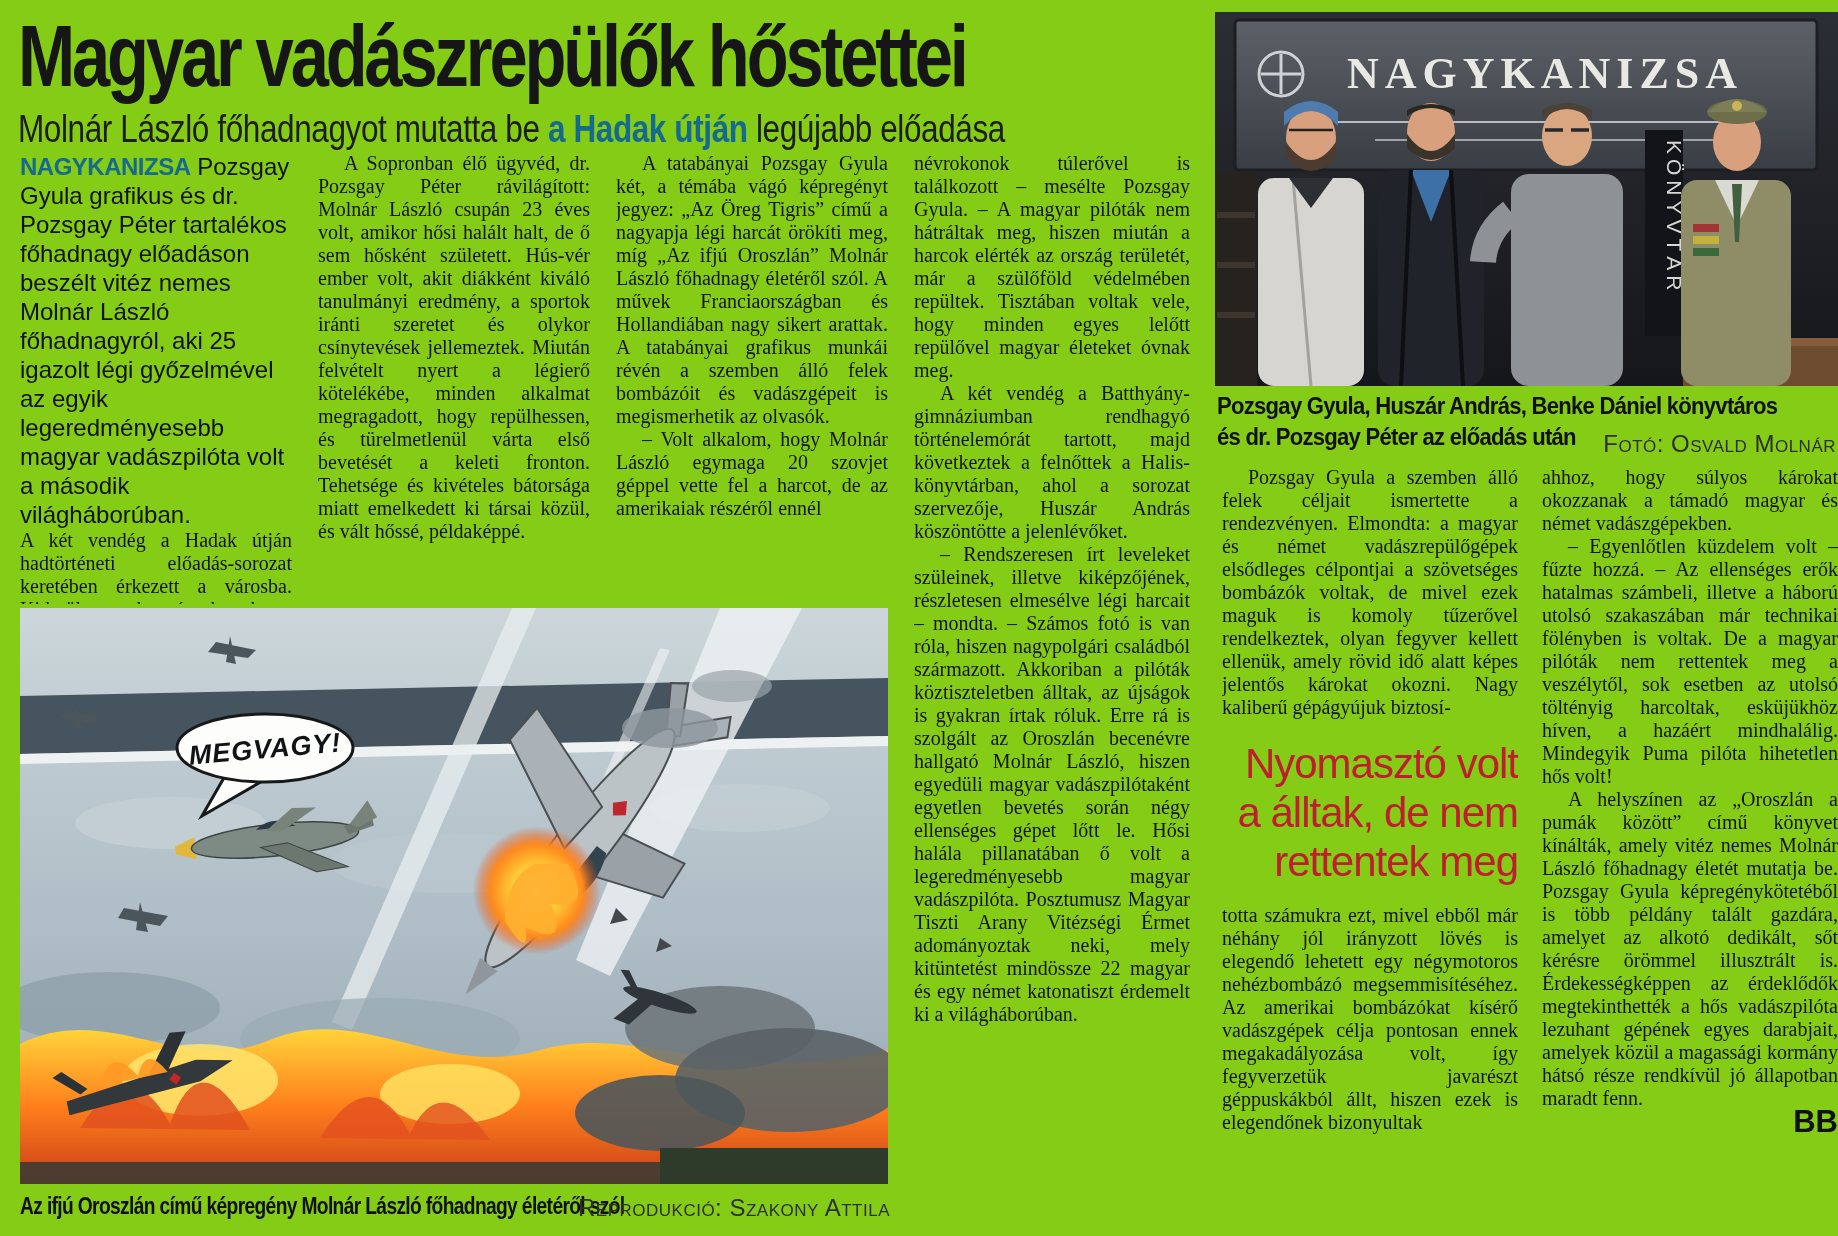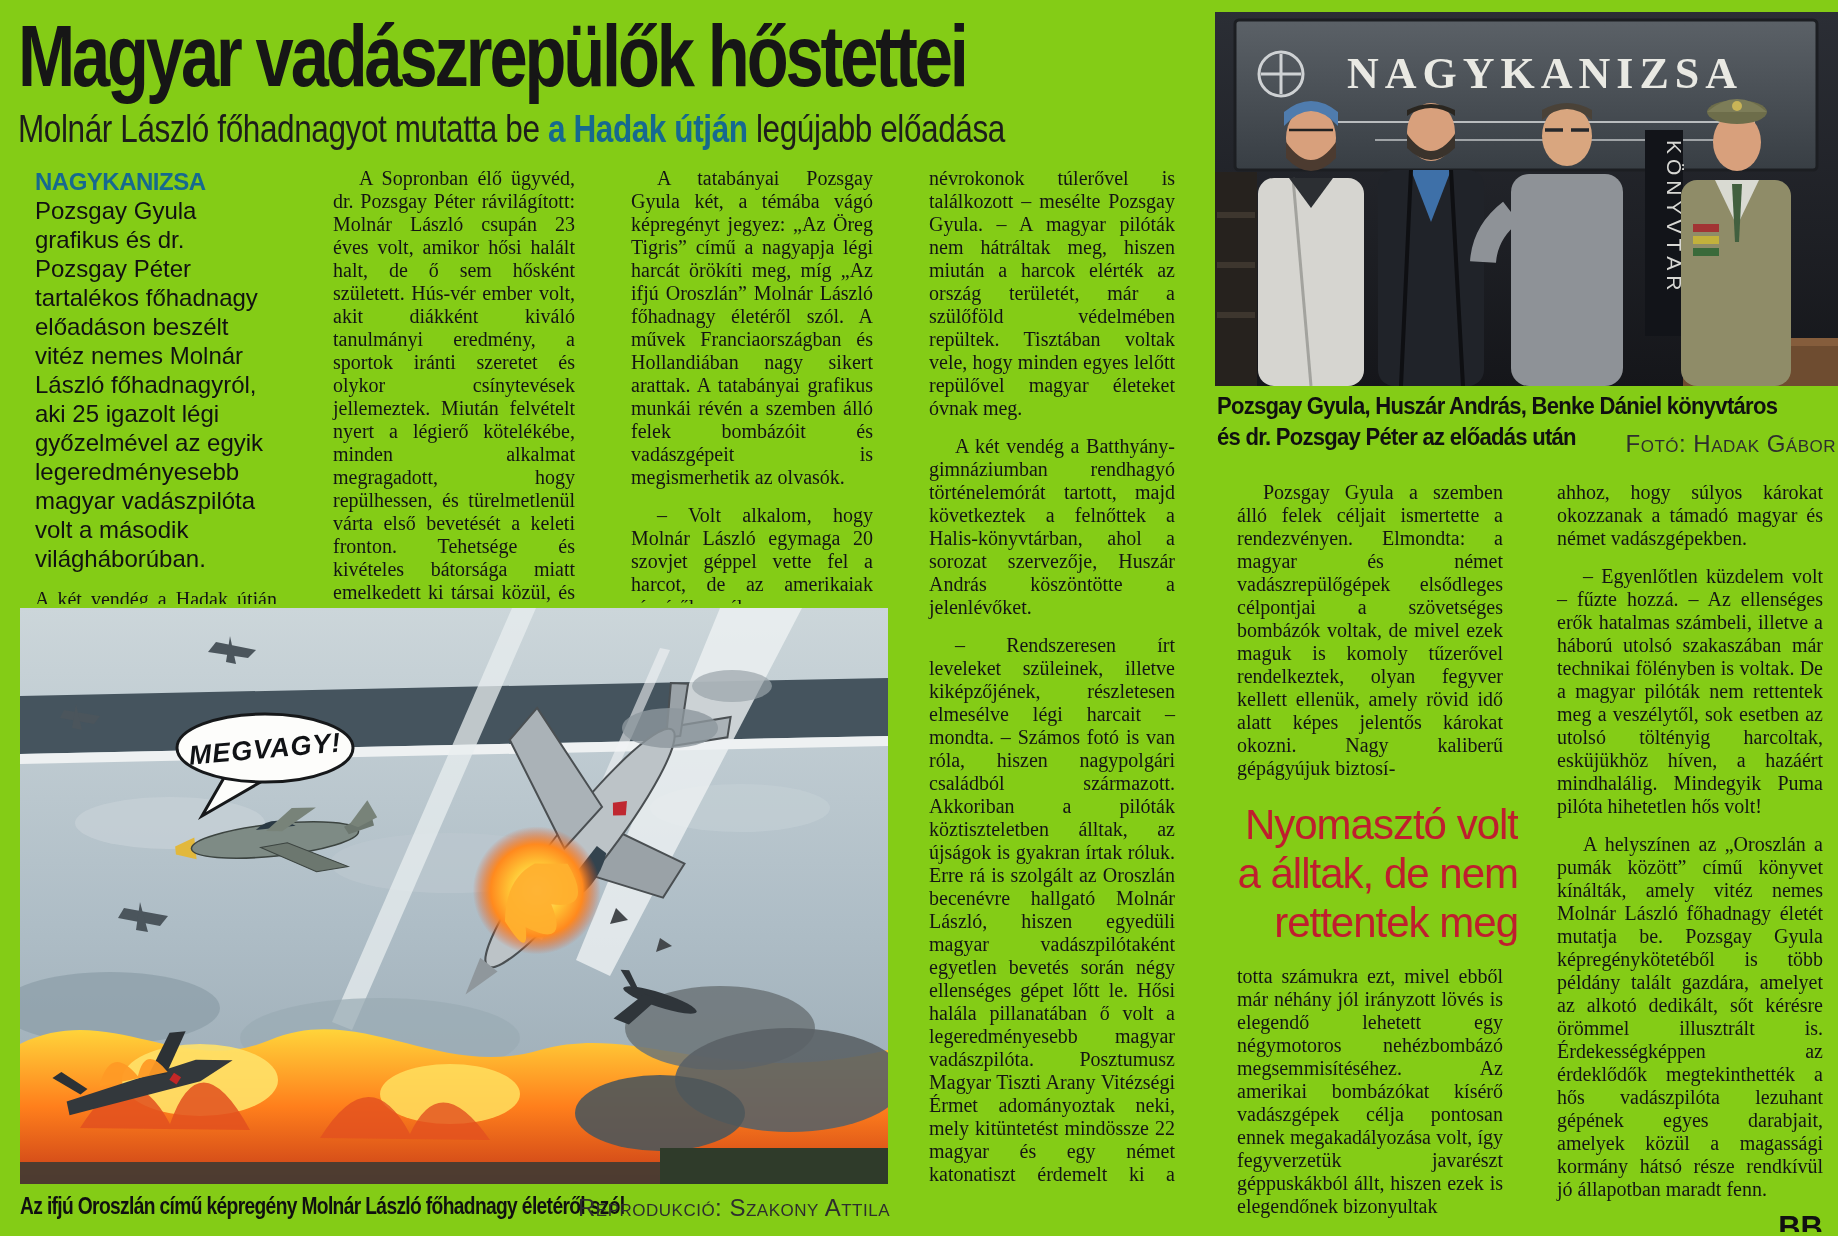--- a/index.html
+++ b/index.html
@@ -8,21 +8,21 @@
   
   .headline{position:absolute;left:18px;top:10px;margin:0;font-family:"Liberation Sans",sans-serif;
             font-weight:700;font-size:88px;line-height:1.04;color:#161616;letter-spacing:-4px;
             transform:scaleX(.78);transform-origin:0 0;white-space:nowrap;}
   .subhead{position:absolute;left:18px;top:108px;margin:0;font-family:"Liberation Sans",sans-serif;
            font-weight:400;font-size:38px;color:#1d1d1b;letter-spacing:-.5px;
            transform:scaleX(.83);transform-origin:0 0;white-space:nowrap;}
   .subhead .hl{font-weight:700;}
   
   .col{position:absolute;text-align:justify;font-size:20px;line-height:23px;overflow:hidden;}
-  .col p{margin:15px;text-indent:26px;}
+  .col p{margin:0;text-indent:26px;}
   .col p.noindent{text-indent:0;}
   .c1{left:20px;top:152px;width:272px;height:452px;}
   .c2{left:318px;top:152px;width:272px;height:452px;}
   .c3{left:616px;top:152px;width:272px;height:452px;}
   .c4{left:914px;top:152px;width:276px;height:1032px;}
   .c5{left:1222px;top:466px;width:296px;height:760px;}
   .c6{left:1542px;top:466px;width:296px;height:766px;}
   .lead{font-family:"Liberation Sans",sans-serif;font-size:24px;line-height:29px;
         text-align:left;color:#111;margin:0 0 16px 0;}
   .lead .tag{font-weight:700;letter-spacing:-.5px;}
@@ -145,21 +145,21 @@
         <ellipse cx="522" cy="130" rx="24" ry="29" fill="#d8a07c"></ellipse>
         <ellipse cx="522" cy="100" rx="30" ry="12" fill="#6d6d4a"></ellipse>
         <path d="M492,100 Q522,74 552,100 Z" fill="#7d7d58"></path>
         <circle cx="522" cy="94" r="5" fill="#c9b457"></circle>
       </g>
     </svg>
   </figure>
 
   <div class="photo-cap">
     <span class="caption-bold">Pozsgay Gyula, Huszár András, Benke Dániel könyvtáros és dr. Pozsgay Péter az előadás után</span>
-    <span class="credit">Fotó: Hadak Gábor</span>
+    <span class="credit">Fotó: Osvald Molnár</span>
   </div>
 
   <div class="col c5">
     <p>Pozsgay Gyula a szemben álló felek céljait ismertette a rendezvényen. Elmondta: a magyar és német vadászrepülőgépek elsődleges célpontjai a szövetséges bombázók voltak, de mivel ezek maguk is komoly tűzerővel rendelkeztek, olyan fegyver kellett ellenük, amely rövid idő alatt képes jelentős károkat okozni. Nagy kaliberű gépágyújuk biztosí-</p>
     <div class="quote" style="color:#bf1e2e">
       <span>Nyomasztó volt</span>
       <span>a álltak, de nem</span>
       <span>rettentek meg</span>
     </div>
     <p class="noindent">totta számukra ezt, mivel ebből már néhány jól irányzott lövés is elegendő lehetett egy négymotoros nehézbombázó megsemmisítéséhez. Az amerikai bombázókat kísérő vadászgépek célja pontosan ennek megakadályozása volt, így fegyverzetük javarészt géppuskákból állt, hiszen ezek is elegendőnek bizonyultak</p>

